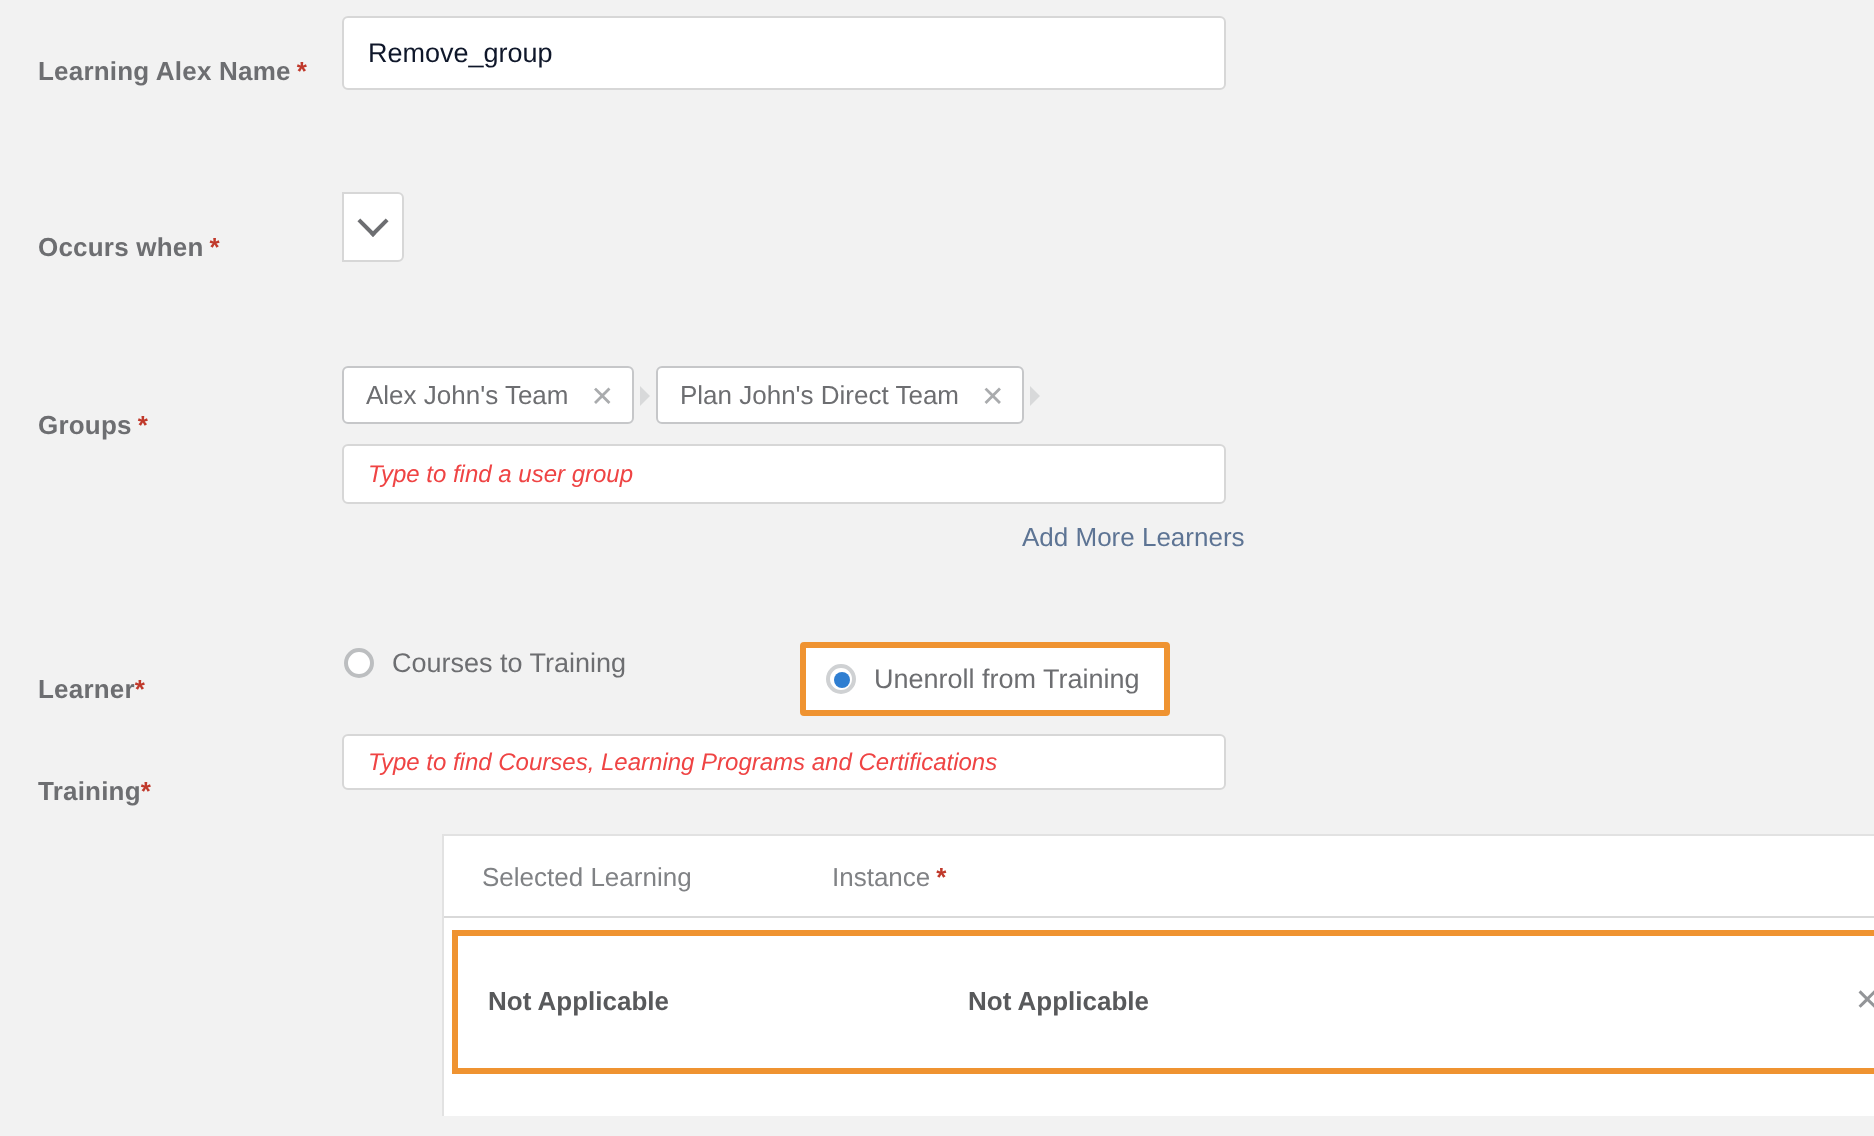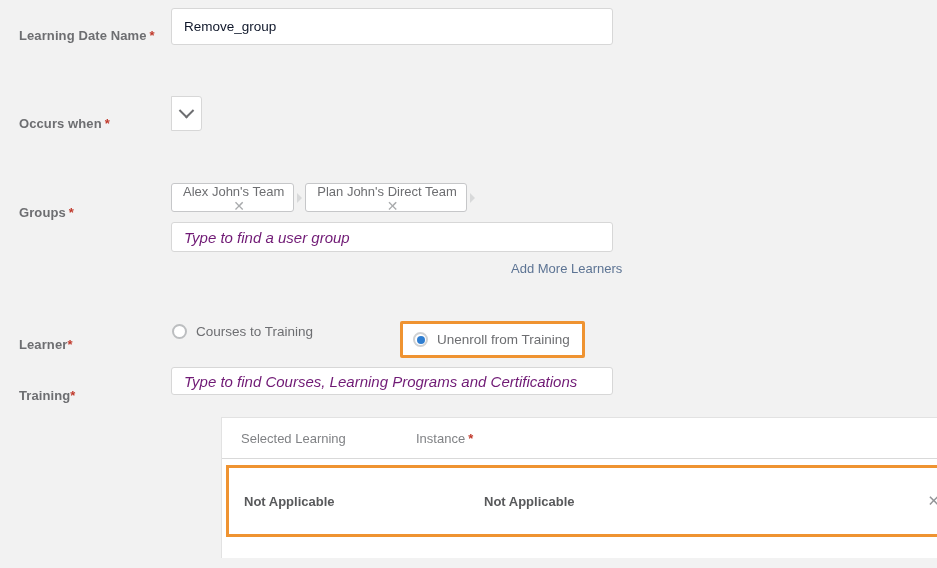--- a/index.html
+++ b/index.html
@@ -48,22 +48,22 @@
     display: flex;
     align-items: center;
     padding: 0 12px;
     font-size: 13.5px;
   }
   .input-value {
     color: #0f172a;
     font-size: 13.5px;
   }
   .input-placeholder {
-    color: #701a75;
-    font-size: 15px;
+    color: #ef4444;
+    font-size: 12px;
     font-style: italic;
   }
 
   
   #lp-name-input {
     left: 171px;
     top: 8px;
     width: 442px;
     height: 37px;
   }
@@ -120,21 +120,20 @@
     display: flex;
     align-items: center;
     height: 29px;
     background: #ffffff;
     border: 1px solid #c6c7c9;
     border-radius: 3px;
     padding: 0 9px 0 11px;
     box-sizing: border-box;
     font-size: 13px;
     color: #6d6e71;
-    flex-direction: column;
   }
   .chip-x {
     margin-left: 11px;
     color: #a9abad;
     font-size: 14px;
     line-height: 1;
     cursor: pointer;
   }
   .chip-sep {
     width: 0;
@@ -291,21 +290,21 @@
     cursor: pointer;
     line-height: 1;
   }
 </style>
 </head>
 <body>
 
 <div class="page">
 
   <div class="field-label" style="top:28px;">
-    <span>Learning Date Name</span><span class="req spaced">*</span>
+    <span>Learning Alex Name</span><span class="req spaced">*</span>
   </div>
   <div class="text-input" id="lp-name-input">
     <span class="input-value">Remove_group</span>
   </div>
 
   <div class="field-label" style="top:116px;">
     <span>Occurs when</span><span class="req spaced">*</span>
   </div>
   <div class="select-wrap">
     <div class="select-btn">

